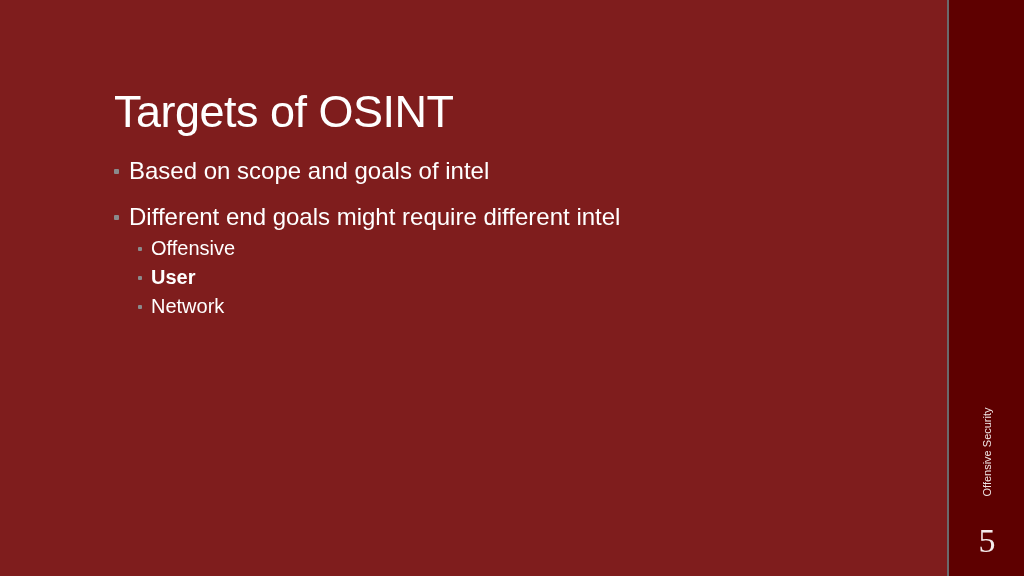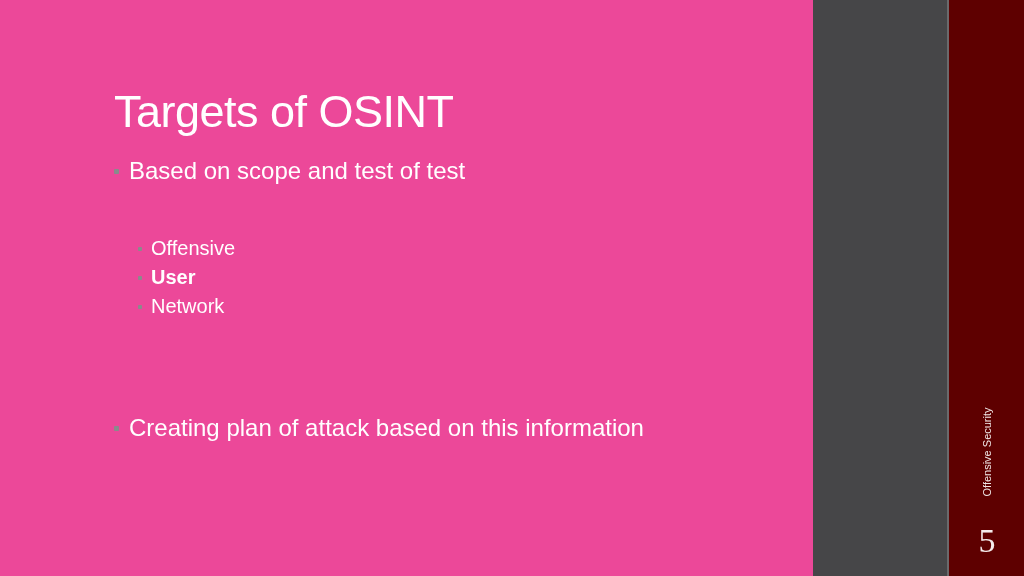--- a/index.html
+++ b/index.html
@@ -3,22 +3,22 @@
   <meta charset="utf-8">
   <style>
     html, body { margin: 0; padding: 0; }
     body {
       width: 1024px; height: 576px; overflow: hidden;
       background: #464648;
       font-family: "Liberation Sans", sans-serif;
       position: relative;
     }
     .slide-main {
-      position: absolute; left: 0; top: 0; width: 813px; height: 576px;
-      background: #ec4899;
+      position: absolute; left: 0; top: 0; width: 947px; height: 576px;
+      background: #7f1d1d;
     }
     .sidebar {
       position: absolute; left: 947px; top: 0; width: 77px; height: 576px;
       background: #5e0000;
       border-left: 2px solid #6a6a6c;
       box-sizing: border-box;
     }
     .title {
       position: absolute; left: 114px; top: 86px;
       font-size: 45px; color: #ffffff; font-weight: normal;
@@ -51,40 +51,40 @@
     }
   </style>
 </head>
 <body>
 
 <div class="slide-main">
   <h1 class="title">Targets of OSINT</h1>
 
   <div class="bullet lvl1" style="top:157px;">
     <span class="dot"></span>
-    <span>Based on scope and test of test</span>
+    <span>Based on scope and goals of intel</span>
   </div>
 
+  <div class="bullet lvl1" style="top:203px;">
+    <span class="dot"></span>
+    <span>Different end goals might require different intel</span>
+  </div>
 
   <div class="bullet lvl2" style="top:237px;">
     <span class="dot"></span>
     <span>Offensive</span>
   </div>
 
   <div class="bullet lvl2" style="top:266px;font-weight:bold;">
     <span class="dot"></span>
     <span>User</span>
   </div>
 
   <div class="bullet lvl2" style="top:295px;">
     <span class="dot"></span>
     <span>Network</span>
   </div>
 
-  <div class="bullet lvl1" style="top:414px;">
-    <span class="dot"></span>
-    <span>Creating plan of attack based on this information</span>
-  </div>
 </div>
 
 <div class="sidebar"></div>
 <div class="vertical-label">Offensive Security</div>
 <div class="page-number">5</div>
 
 </body></html>

